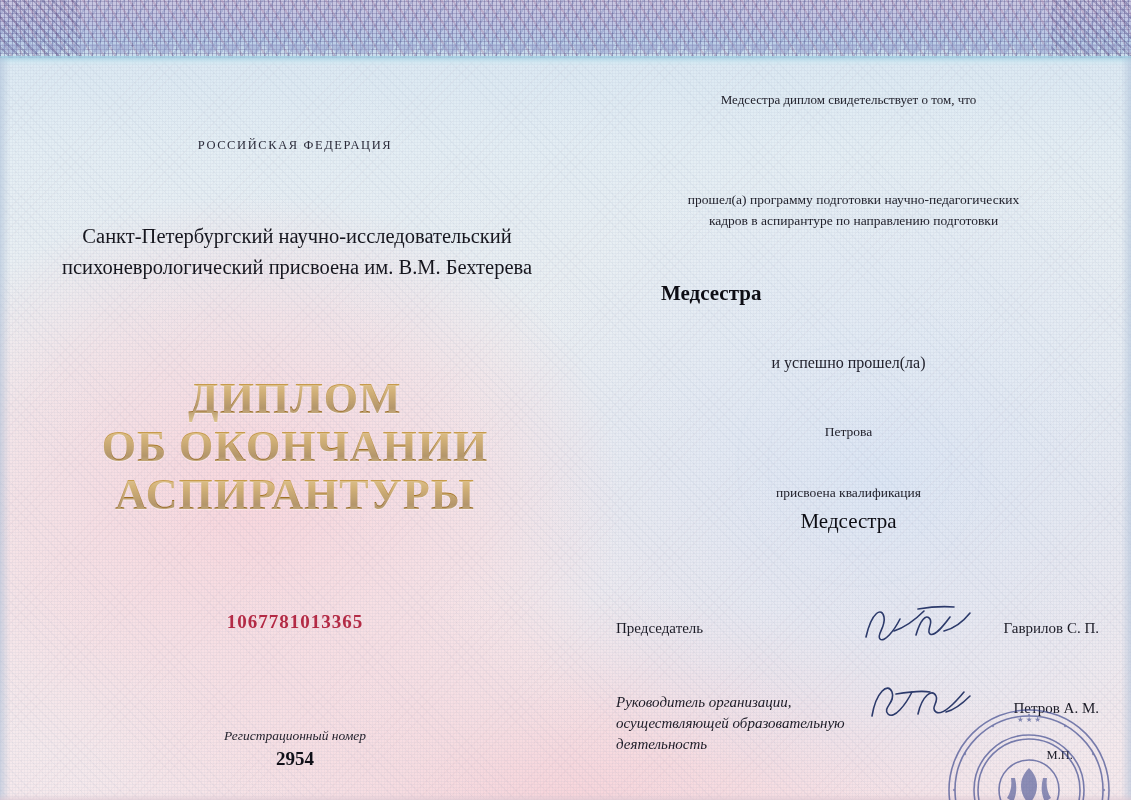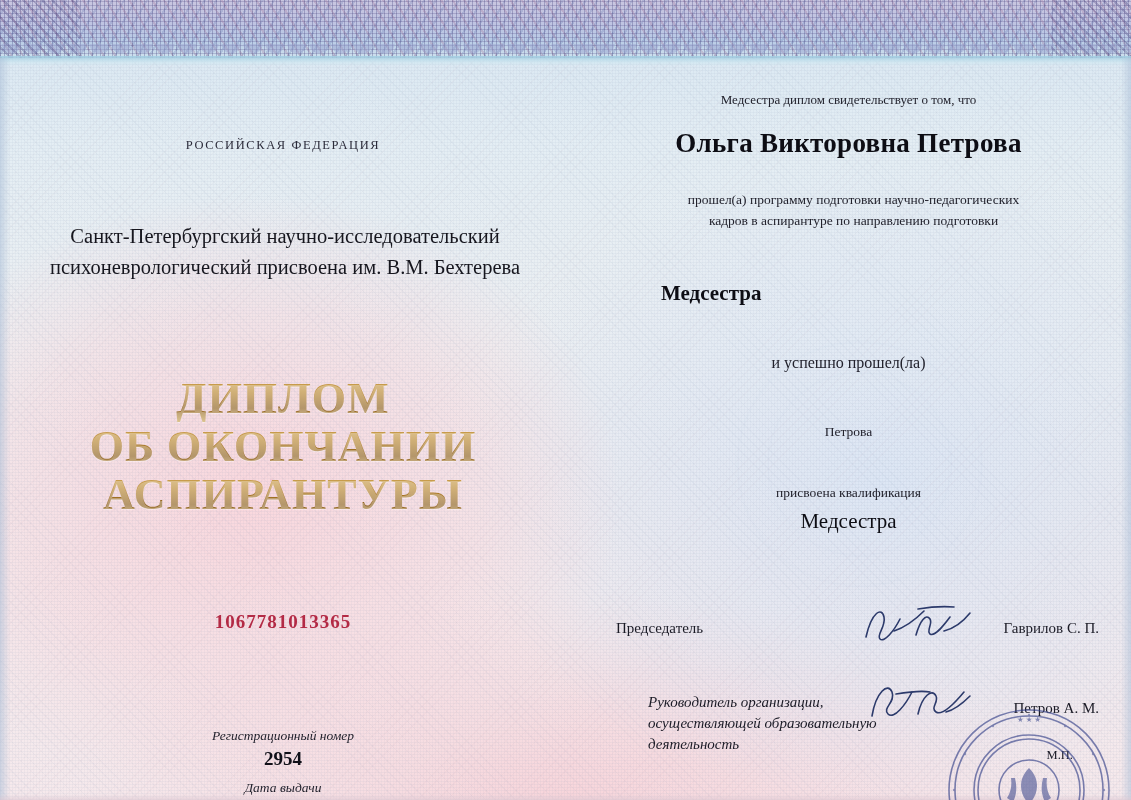--- a/index.html
+++ b/index.html
@@ -102,21 +102,21 @@
   
   .content {
     position: absolute;
     inset: 0;
   }
   .left-col, .right-col {
     position: absolute;
     top: 66px;
     bottom: 0;
   }
-  .left-col { left: 0; width: 566px; }
+  .left-col { left: 0; width: 566px; padding-left: 24px; }
   .right-col { left: 566px; width: 565px; }
 
   
   .rf-line {
     position: absolute;
     top: 72px;
     left: 0; right: 0;
     text-align: center;
     font-size: 12.5px;
     letter-spacing: 1.6px;
@@ -272,21 +272,21 @@
     color: #0d0d14;
   }
 
   .sig-row {
     position: absolute;
     font-size: 15px;
     color: #1b1b26;
   }
   .sig-chair-label { top: 554px; left: 50px; }
   .sig-chair-name  { top: 554px; right: 32px; }
-  .sig-head-label  { top: 626px; left: 50px; font-style: italic; line-height: 21px; margin-left: 32px; }
+  .sig-head-label  { top: 626px; left: 50px; font-style: italic; line-height: 21px; }
   .sig-head-name   { top: 634px; right: 32px; }
   .mp-label {
     position: absolute;
     top: 682px;
     right: 58px;
     font-size: 12.5px;
     color: #1b1b26;
   }
 
   
@@ -355,29 +355,27 @@
       </div>
 
       <div class="serial">
         <span>106778</span><span class="num2">1013365</span>
       </div>
 
 
       <div class="reg-label">Регистрационный номер</div>
       <div class="reg-value">2954</div>
 
-      <div class="date-label">Дата выдачи</div>
 
     </div>
 
     <div class="right-col">
 
       <div class="r-intro">Медсестра диплом свидетельствует о том, что</div>
 
-      <div class="r-name">Ольга Викторовна Петрова</div>
 
       <div class="r-program">
         <div>прошел(а) программу подготовки научно-педагогических</div>
         <div>кадров в аспирантуре по направлению подготовки</div>
       </div>
 
       <div class="r-direction">Медсестра</div>
 
       <div class="r-passed">и успешно прошел(ла)</div>
 

